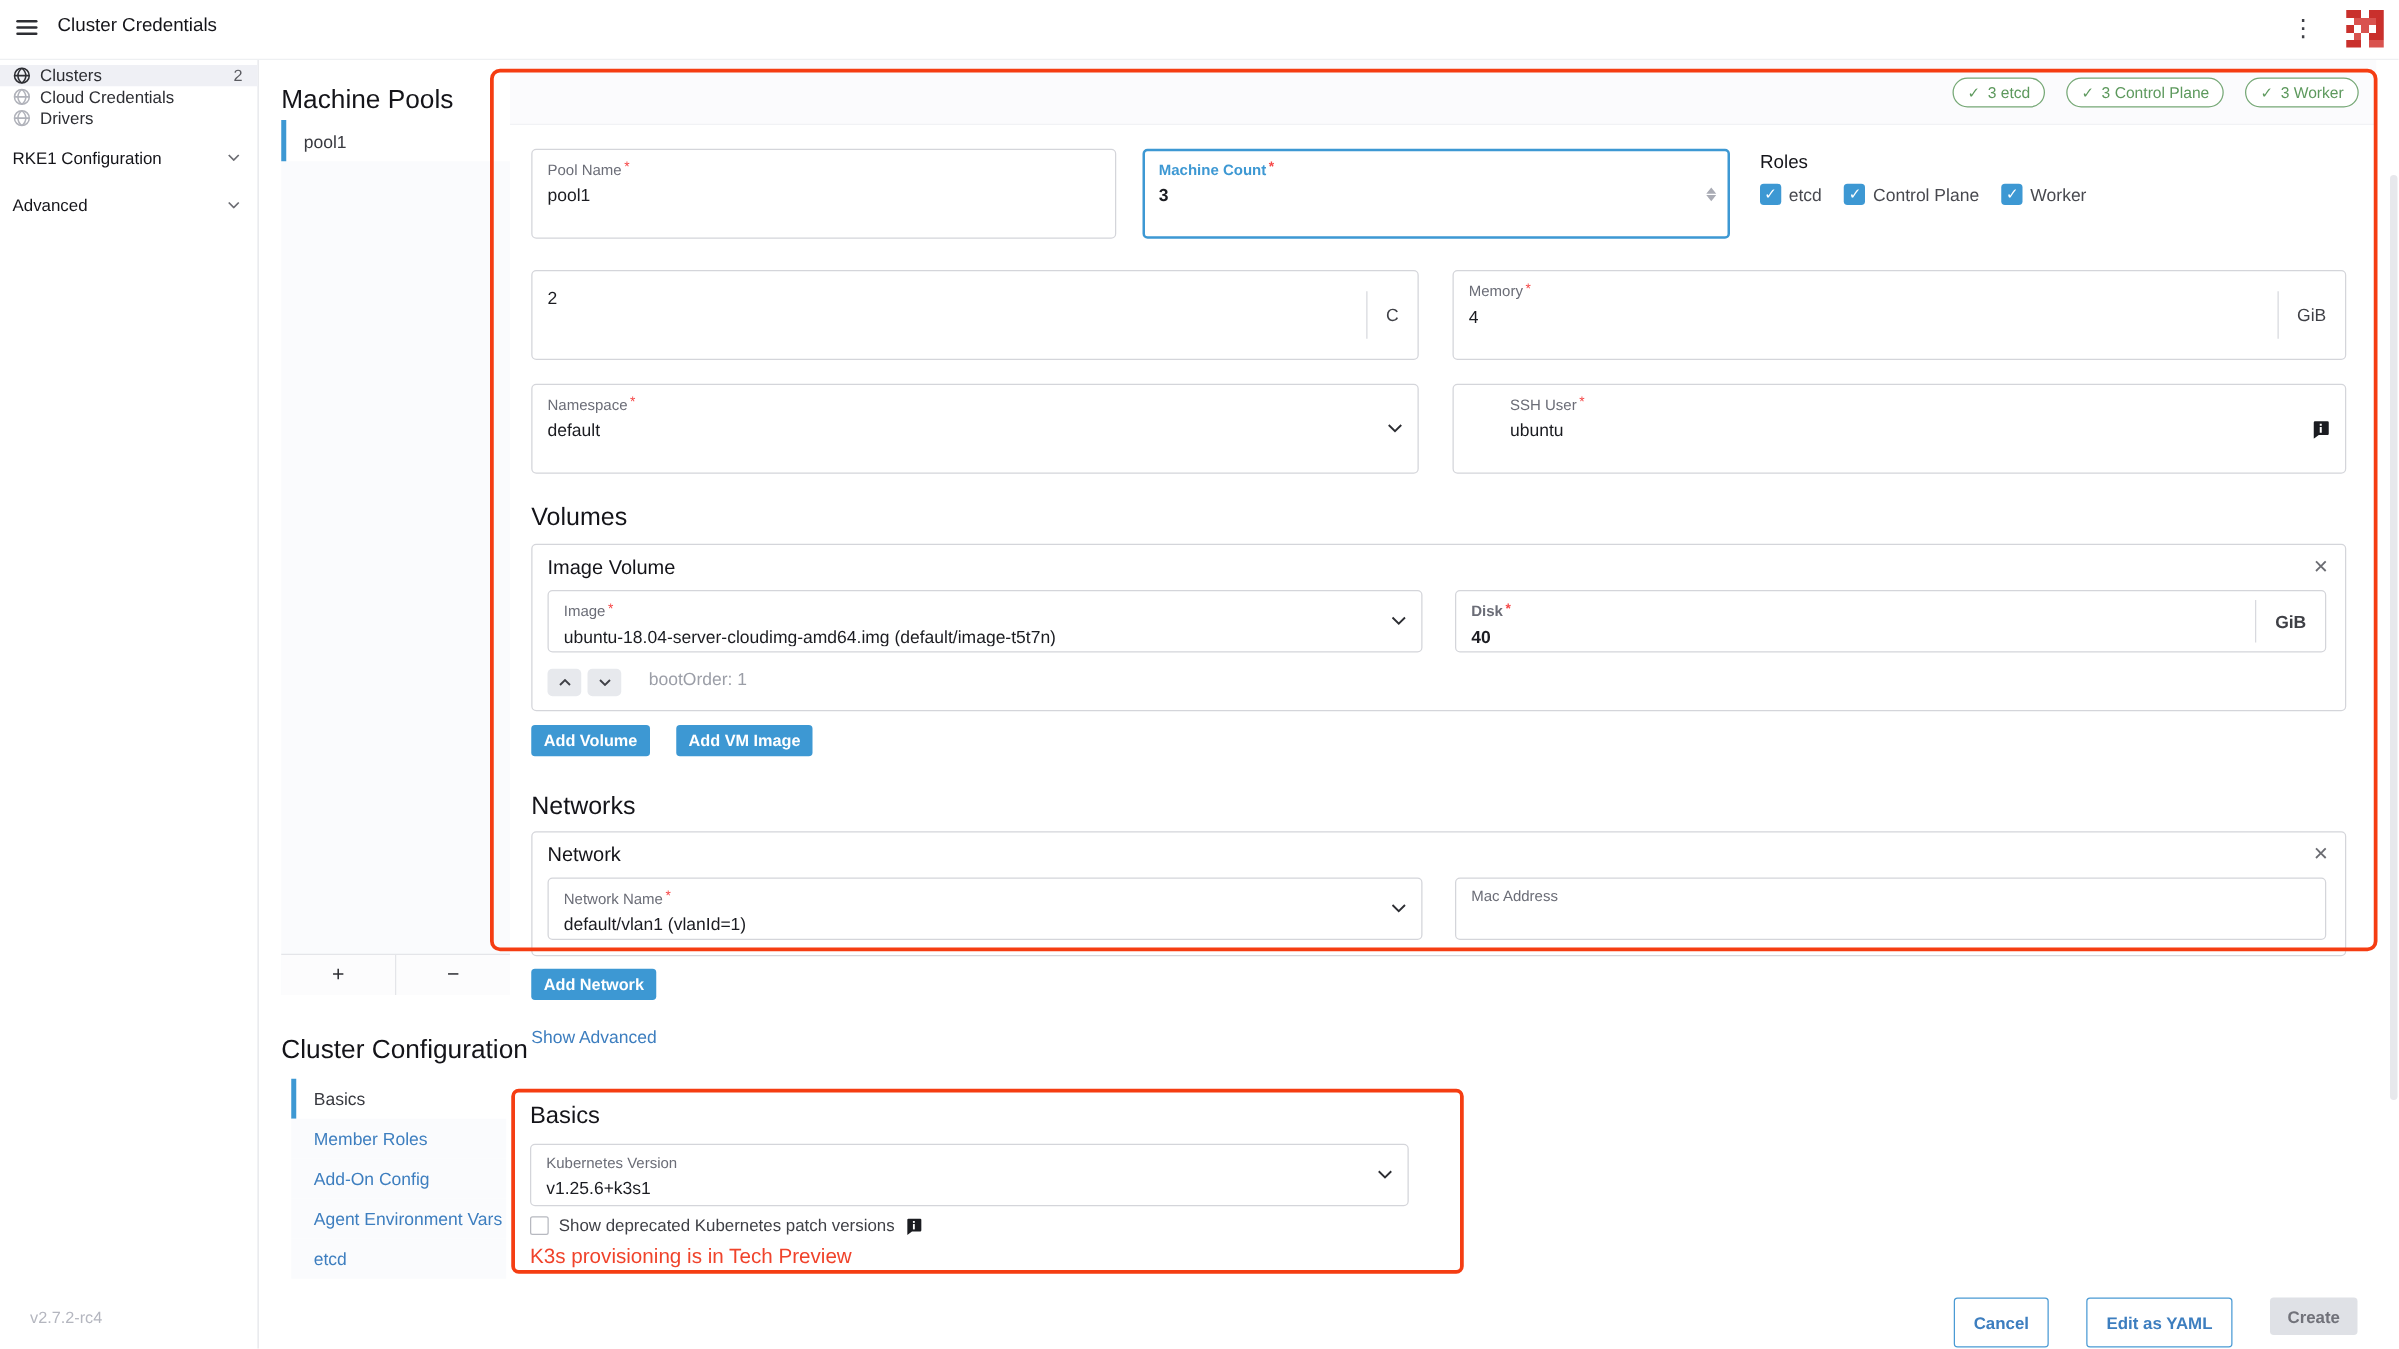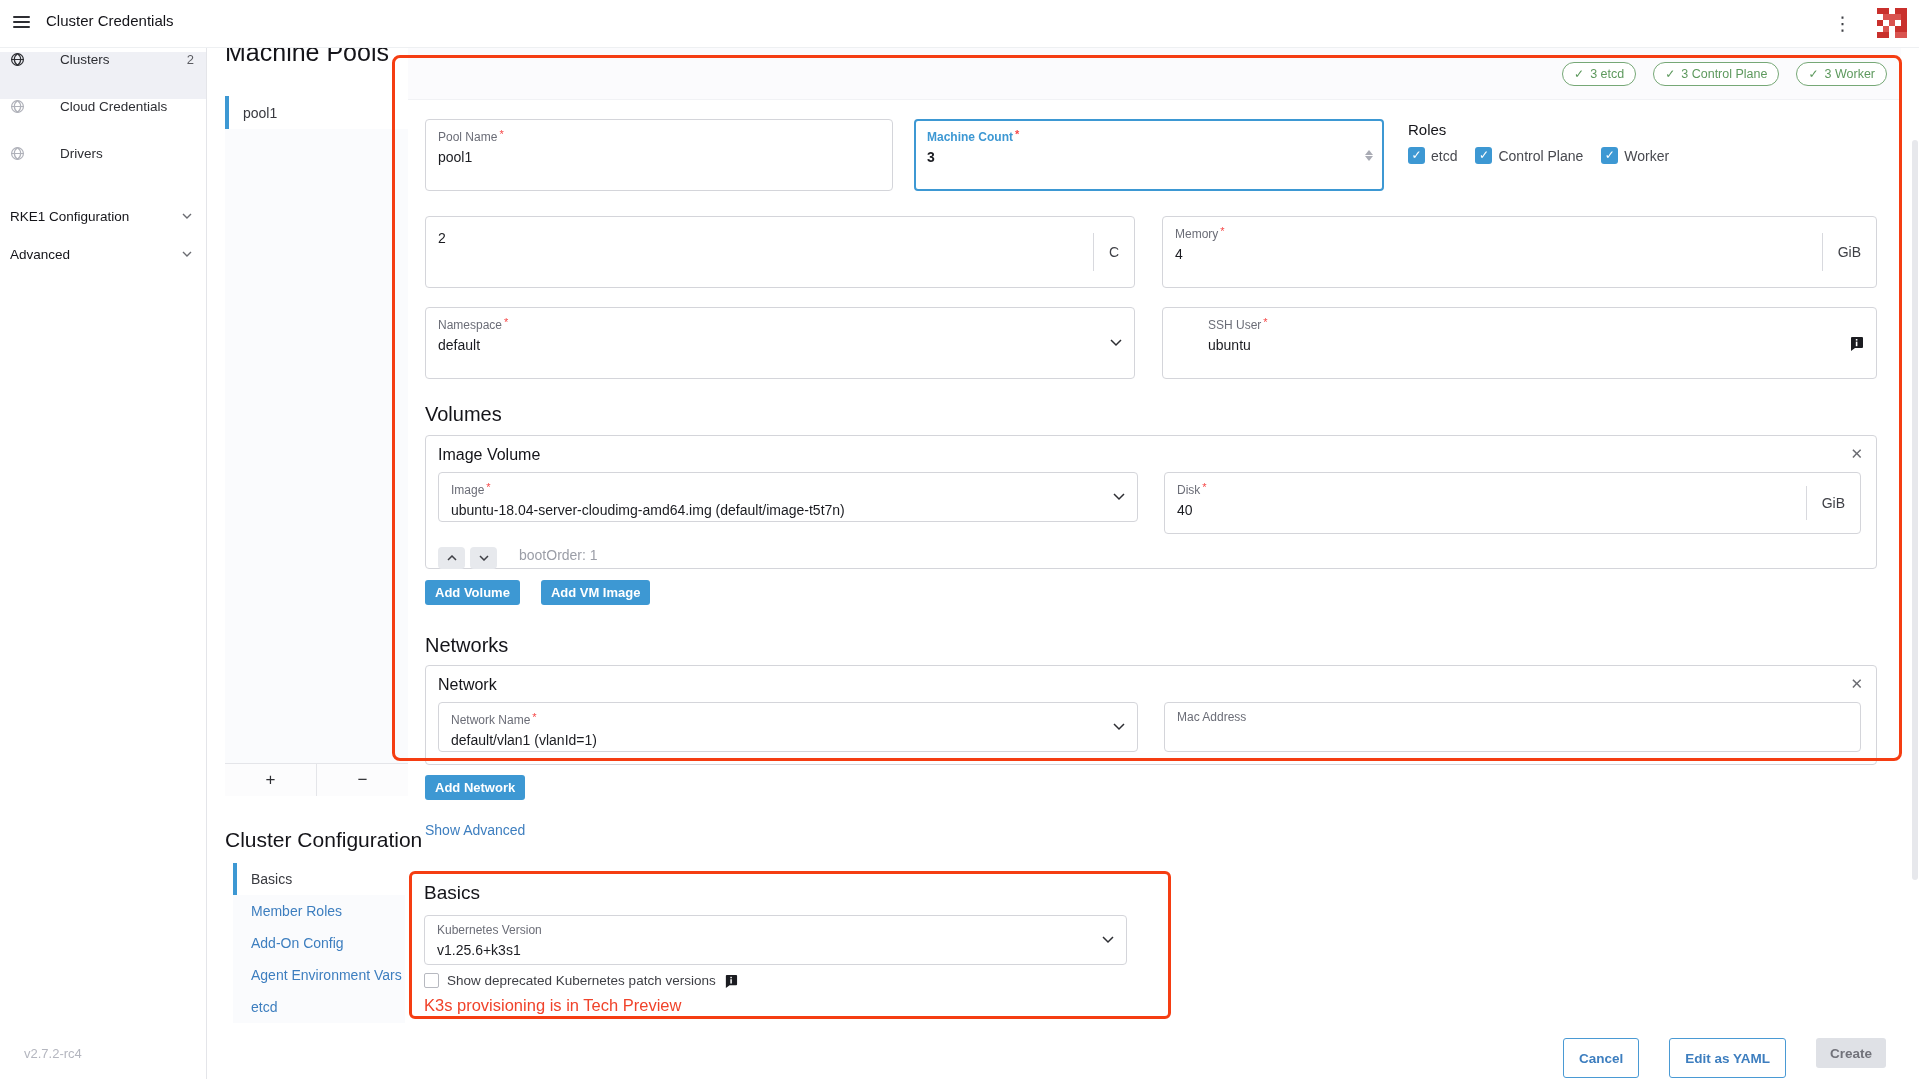--- a/index.html
+++ b/index.html
@@ -9,30 +9,30 @@
   
   .header { position:absolute; top:0; left:0; width:1919px; height:48px; background:#fff; border-bottom:1px solid #eef0f2; z-index:20; }
   .hamburger { position:absolute; left:13px; top:16px; width:17px; height:14px; cursor:pointer; }
   .hamburger span { display:block; height:2px; background:#2d2e33; margin-bottom:3px; border-radius:1px; }
   .app-title { position:absolute; left:46px; top:12px; font-size:15px; color:#141419; }
   .kebab { position:absolute; right:70px; top:10px; font-size:19px; color:#3f4046; letter-spacing:0; cursor:pointer; line-height:28px; width:16px; text-align:center; }
   .avatar { position:absolute; right:12px; top:8px; width:30px; height:30px; cursor:pointer; }
 
   
   .sidebar { position:absolute; top:48px; left:0; width:207px; height:1031px; background:#fff; border-right:1px solid #e4e5e9; z-index:10; }
-  .side-item { height:47px; display:flex; padding:0 12px 0 10px; font-size:13.5px; color:#2d2e33; cursor:pointer;gap:28px; }
+  .side-item { height:17px; display:flex; align-items:center; padding:0 12px 0 10px; font-size:13.5px; color:#2d2e33; cursor:pointer; }
   .side-item.selected { background:#eff0f5; }
   .side-item .s-icon { width:15px; height:15px; margin-right:7px; flex:none; }
   .side-item .s-count { margin-left:auto; color:#5a5b61; font-size:13px; }
   .side-group { height:30px; display:flex; align-items:center; padding:0 14px 0 10px; font-size:13.5px; color:#141419; cursor:pointer; margin-top:8px; }
   .side-group svg { margin-left:auto; }
   .side-version { position:absolute; left:24px; bottom:18px; font-size:13px; color:#b4b6bf; }
 
   
-  .page-title { position:absolute; left:225px; top:38px; font-size:25px; font-weight:500; color:#141419; z-index:5; }
+  .page-title { position:absolute; left:225px; top:68px; font-size:21px; font-weight:500; color:#141419; z-index:5; }
   .cc-title  { position:absolute; left:225px; top:828px; font-size:21px; font-weight:500; color:#141419; z-index:5; }
 
   
   .pool-strip { position:absolute; left:225px; top:96px; width:183px; height:700px; background:#fafbfd; z-index:4; display:flex; flex-direction:column; }
   .pool-tab { height:33px; background:#fff; display:flex; align-items:center; padding-left:14px; font-size:14px; color:#38393f; border-left:4px solid #3d98d3; cursor:pointer; }
   .pool-strip-footer { margin-top:auto; height:33px; border-top:1px solid #e4e5e9; display:flex; background:#fcfcfd; }
   .pool-strip-footer .pbtn { flex:1; display:flex; align-items:center; justify-content:center; font-size:17px; color:#2d2e33; cursor:pointer; }
   .pool-strip-footer .pbtn:first-child { border-right:1px solid #e4e5e9; }
 
   
@@ -281,21 +281,21 @@
       <div class="card-title">Image Volume</div>
       <div class="card-close">✕</div>
       <div class="frow" style="margin-top:8px;">
         <div class="fieldbox" style="width:700px; height:50px; cursor:pointer;">
           <div class="flabel"><span class="req">Image</span></div>
           <div class="fvalue">ubuntu-18.04-server-cloudimg-amd64.img (default/image-t5t7n)</div>
           <svg class="chev" width="12" height="8" viewBox="0 0 12 8" fill="none" stroke="#2d2e33" stroke-width="1.5">
               <path d="M1 1l5 5 5-5"></path>
             </svg>
         </div>
-        <div class="fieldbox" style="width:697px; height:62px; margin-left:26px;">
+        <div class="fieldbox" style="width:697px; height:50px; margin-left:26px;font-weight:bold;">
           <div class="flabel"><span class="req">Disk</span></div>
           <div class="fvalue">40</div>
           <div class="suffix-wrap">
               <span class="suffix-div" style="height:34px;"></span>
               <span class="suffix-txt">GiB</span>
             </div>
         </div>
       </div>
       <div class="boot-row">
         <div class="boot-btn">

